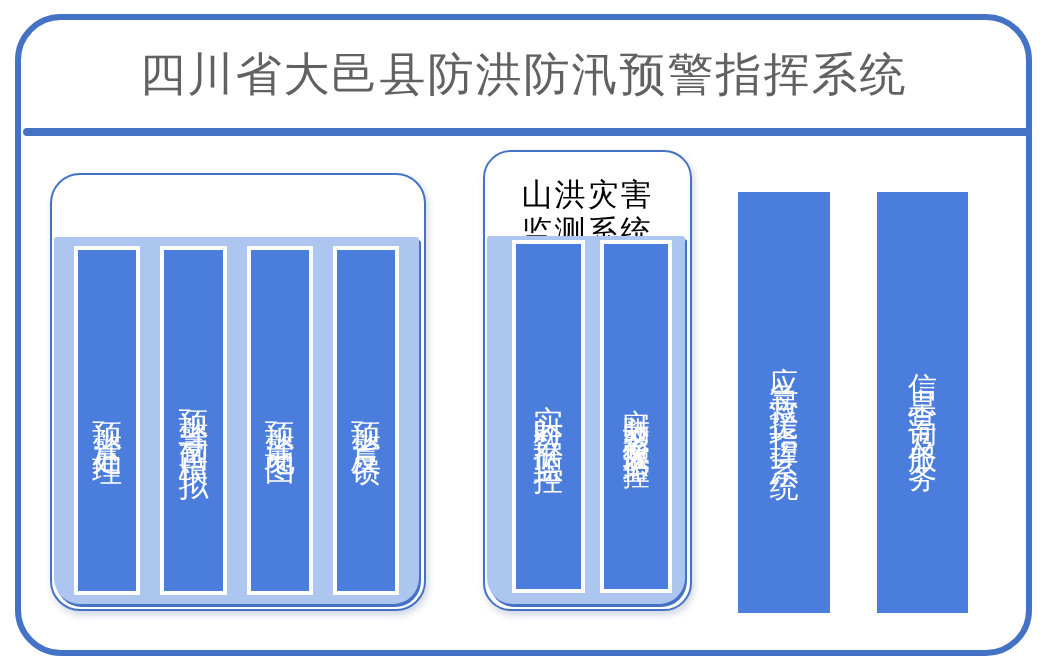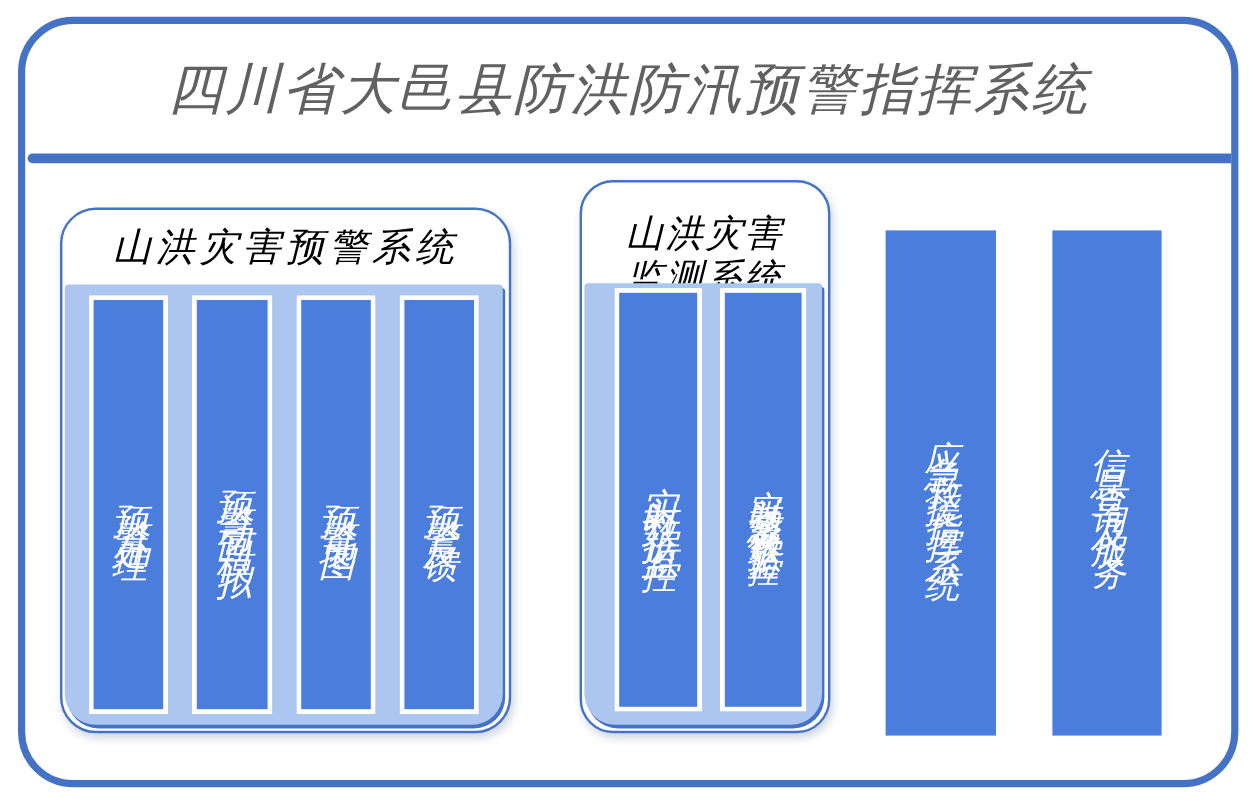--- a/index.html
+++ b/index.html
@@ -1,19 +1,18 @@
 <!DOCTYPE html>
 <html style="--accent: #4472C4; --bar: #4B7EDC; --container: #ADC6F0; --title_text: #616161;"><head>
 <meta charset="utf-8">
 <style>
   html,body{margin:0;padding:0;background:#fff;}
   .canvas{
     position:relative;width:1044px;height:669px;background:#fff;overflow:hidden;
     font-family:"Liberation Sans",sans-serif;
-    font-style:italic;
   }
   .frame{
     position:absolute;left:15px;top:14px;width:1005px;height:630px;
     border:6px solid var(--accent,#4472C4);border-radius:46px;background:#fff;
   }
   .title{
     position:absolute;top:24px;left:0;width:100%;text-align:center;
     font-size:46px;letter-spacing:2px;color:var(--title_text,#616161);
     font-family:"Liberation Sans",sans-serif;white-space:nowrap;
   }
@@ -64,21 +63,20 @@
 </head>
 <body>
 
 <div class="canvas">
   <div class="frame">
 
     <div class="title">四川省大邑县防洪防汛预警指挥系统</div>
     <div class="divider"></div>
 
     <div class="group group-left">
-      <div class="group-heading">山洪灾害预警系统</div>
       <div class="group-body">
         <div class="bar">
           <span class="vtext">预警处理</span>
         </div>
         <div class="bar">
           <span class="vtext">预警动画模拟</span>
         </div>
         <div class="bar">
           <span class="vtext">预警地图</span>
         </div>

